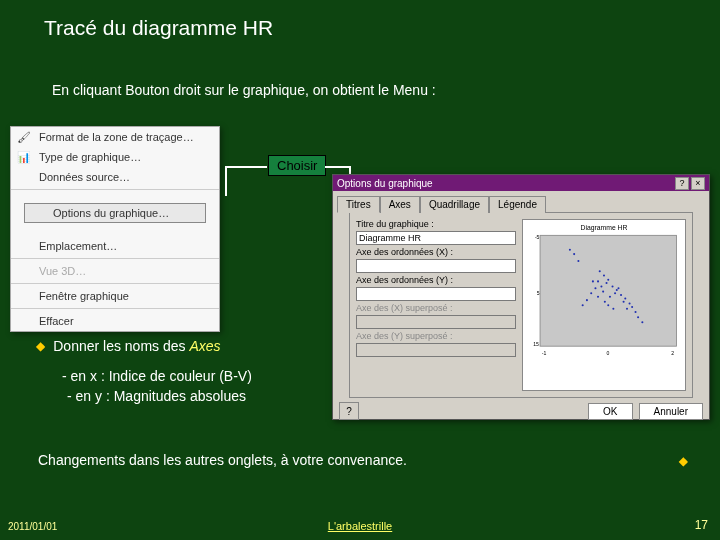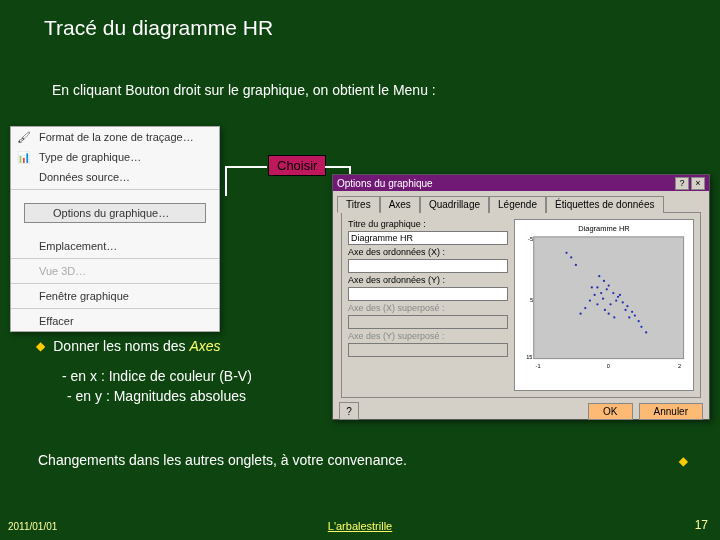--- a/index.html
+++ b/index.html
@@ -22,47 +22,47 @@
   }
   .ctx .row { display: flex; align-items: center; height: 20px; padding: 0 6px 0 4px; }
   .ctx .icon { width: 18px; height: 16px; margin-right: 6px; display:flex; align-items:center; justify-content:center; }
   .ctx .row.sel { background: #e8e8e8; border: 1px solid #888; margin: 13px; }
   .ctx .row.dis { color: #aaa; }
   .ctx hr { border: none; border-top: 1px solid #ccc; margin: 2px 0; }
   .ctx .label::after { content: ""; }
 
   .choisir {
     position:absolute; left:268px; top:155px;
-    background:#be185d; color:#000; font-size:13px; padding:2px 8px;
+    background:#15803d; color:#000; font-size:13px; padding:2px 8px;
     border:1px solid #000;
   }
   .arrow-line {
     position:absolute; background:#fff;
   }
 
   
   .dlg {
     position:absolute; left:332px; top:174px; width:378px; height:246px;
     background:#d4d0c8; border:1px solid #555; box-shadow:2px 2px 6px rgba(0,0,0,.5);
     font-size:10px; color:#000;
   }
   .dlg .titlebar { background:#701a75; color:#fff; height:16px; display:flex; align-items:center; padding:0 4px; font-size:10px; }
   .dlg .titlebar .spacer{flex:1}
   .dlg .titlebar .btn { width:14px; height:13px; background:#d4d0c8; border:1px solid #888; margin-left:2px; display:flex; align-items:center; justify-content:center; font-size:9px; color:#000;}
   .dlg .tabs { display:flex; gap:0; padding:4px 4px 0 4px; font-size:10px; }
   .dlg .tab { border:1px solid #888; border-bottom:none; padding:2px 8px; background:#d4d0c8; position:relative; top:1px;}
   .dlg .tab.active { background:#d4d0c8; border-bottom:1px solid #d4d0c8; font-weight:normal;}
-  .dlg .panel { border:1px solid #888; margin:0 8px; padding:6px; height:186px; display:flex; gap:6px;}
+  .dlg .panel { border:1px solid #888; margin:0 16px; padding:6px; height:186px; display:flex; gap:6px;}
   .dlg .form { width:160px; display:flex; flex-direction:column; gap:2px;}
   .dlg .form label { font-size:9px; }
   .dlg .form input { height:14px; border:1px solid #7a7a7a; background:#fff; font-size:9px; padding:0 2px;}
   .dlg .preview { flex:1; background:#fff; border:1px solid #888; position:relative;}
   .dlg .footer { display:flex; justify-content:flex-end; align-items:center; gap:6px; padding:4px 6px;}
   .dlg .footer .help { width:20px; height:18px; border:1px solid #888; background:#d4d0c8; margin-right:auto; display:flex; align-items:center; justify-content:center;}
-  .dlg .footer .btn { border:1px solid #888; background:#fdba74; padding:2px 14px; font-size:10px;}
+  .dlg .footer .btn { border:1px solid #888; background:#ffffff; padding:2px 14px; font-size:10px;}
 
   .bullet-line { position:absolute; left:36px; font-size:14px; color:#fff; display:flex; align-items:center; gap:8px;}
   .bullet { color:#ffcc00; font-size:12px; }
   .yellow { color:#ffff66; }
 
   .footer-date { position:absolute; left:8px; bottom:8px; font-size:10px; color:#ffff99;}
   .footer-center { position:absolute; left:50%; transform:translateX(-50%); bottom:8px; font-size:11px; color:#ffff66; text-decoration:underline;}
   .footer-page { position:absolute; right:12px; bottom:8px; font-size:12px; color:#ffff99;}
   .corner-diamond { position:absolute; right:32px; top:454px; color:#ffcc00; font-size:12px;}
 
@@ -125,21 +125,20 @@
     <span>Options du graphique</span>
     <span class="spacer"></span>
     <span class="btn">?</span>
     <span class="btn">×</span>
   </div>
   <div class="tabs">
     <div class="tab active">Titres</div>
     <div class="tab">Axes</div>
     <div class="tab">Quadrillage</div>
     <div class="tab">Légende</div>
-    <div class="tab">Étiquettes de données</div>
   </div>
   <div class="panel">
     <div class="form">
       <label>Titre du graphique :</label>
       <input value="Diagramme HR" style="">
       <label>Axe des ordonnées (X) :</label>
       <input style="">
       <label>Axe des ordonnées (Y) :</label>
       <input style="">
       <label style="color:#888">Axe des (X) superposé :</label>

